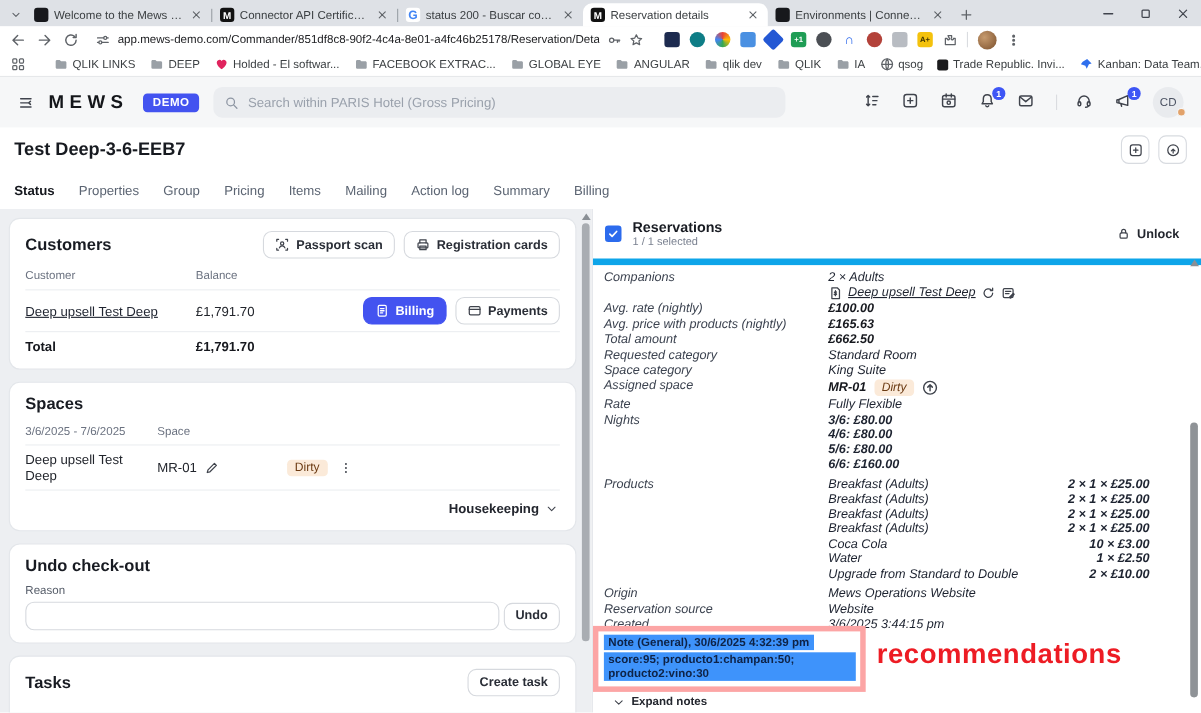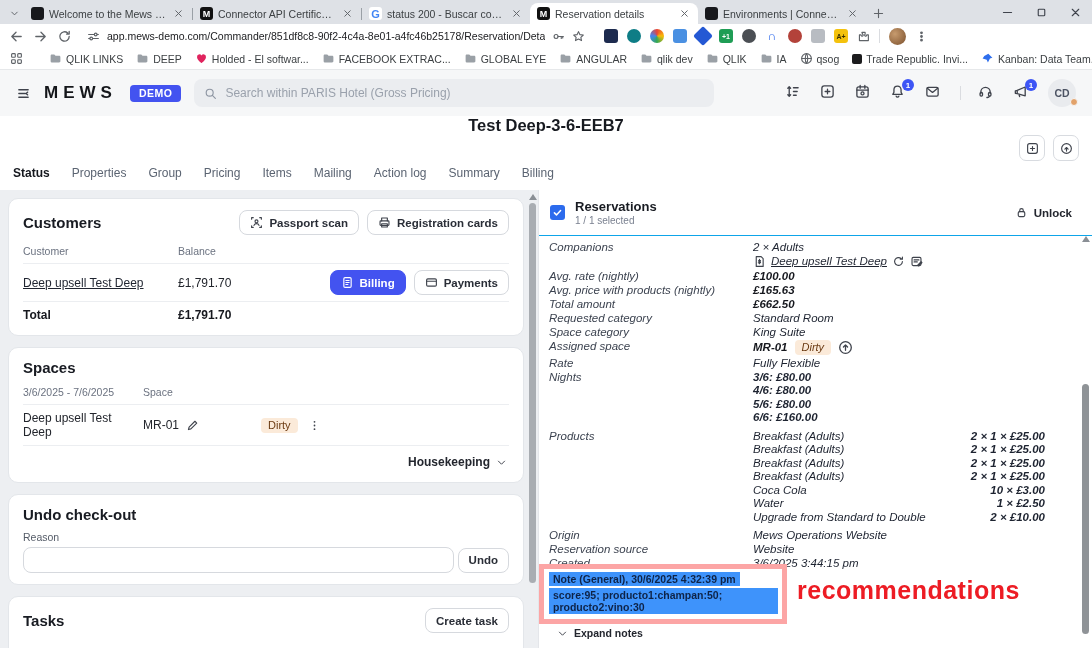--- a/index.html
+++ b/index.html
@@ -37,25 +37,25 @@
   
   .app-header { height:46px; background:#f6f7f8; display:flex; align-items:center; gap:13px; padding:0 16px; }
   .logo { font-size:17px; font-weight:800; letter-spacing:5px; color:#14161a; }
   .demo { background:#4353f0; color:#fff; font-size:10.5px; font-weight:700; letter-spacing:.5px; padding:2.5px 9px; border-radius:4px; }
   .search { width:520px; height:28px; background:#ebedf0; border-radius:8px; display:flex; align-items:center; gap:8px; padding:0 10px; }
   .search input { border:0; outline:0; background:transparent; font-size:12px; width:100%; color:#333; font-family:"Liberation Sans",sans-serif; }
   .search input::placeholder { color:#9aa1ac; }
   .hicons { margin-left:auto; display:flex; align-items:center; gap:17px; }
   .hic { position:relative; width:18px; height:18px; }
   .badge { position:absolute; top:-5px; right:-6px; background:#3d55f5; color:#fff; font-size:8px; font-weight:700; min-width:12px; height:12px; border-radius:7px; display:flex; align-items:center; justify-content:center; padding:0 3px; }
-  .cd-avatar { width:28px; height:28px; border-radius:50%; background:#e9ebee; color:#4b5262; font-size:10.5px; font-weight:700; display:flex; align-items:center; justify-content:center; position:relative; }
+  .cd-avatar { width:28px; height:28px; border-radius:50%; background:#e9ebee; color:#4b5262; font-size:10.5px; font-weight:400; display:flex; align-items:center; justify-content:center; position:relative; }
   .cd-dot { position:absolute; right:-2px; bottom:1px; width:8px; height:8px; border-radius:50%; background:#e2a26a; border:1.5px solid #f6f7f8; }
 
   
-  .title-row { height:40px; background:#fff; display:flex; align-items:center; padding:0 13px;flex-direction:column; }
+  .title-row { height:40px; background:#fff; display:flex; align-items:center; padding:0 13px; }
   .page-title { font-size:16.5px; font-weight:700; color:#171a20; }
   .title-actions { margin-left:auto; display:flex; gap:8px; }
   .sqbtn { width:26px; height:26px; border:1px solid #d8dbe0; border-radius:7px; background:#fff; display:flex; align-items:center; justify-content:center; }
   .page-tabs { height:34px; background:#fff; display:flex; align-items:center; gap:22px; padding:0 13px; font-size:12px; color:#5b6472; }
   .ptab.active { color:#14171d; font-weight:700; }
 
   
   .main { display:flex; height:458px; }
   .leftcol { width:538px; background:#edeff2; padding:8px 14px 0 8px; position:relative; overflow:hidden; }
   .rightcol { flex:1; background:#fff; border-left:1px solid #e4e6ea; position:relative; overflow:hidden; }
@@ -78,21 +78,21 @@
   .dirty { background:#fbead9; color:#6b3a12; font-size:11px; font-weight:500; border-radius:4px; padding:1.5px 7px; display:inline-block; }
   .hk-toggle { display:flex; justify-content:flex-end; align-items:center; gap:6px; padding:9px 2px 2px; font-size:12px; font-weight:600; color:#23262e; }
 
   .lbl { font-size:10.5px; color:#555c68; margin:8px 0 4px; }
   .inprow { display:flex; gap:4px; align-items:center; }
   .inp { flex:1; height:26px; border:1px solid #d6d9de; border-radius:8px; background:#fff; outline:none; padding:0 8px; font-size:12px; font-family:"Liberation Sans",sans-serif; }
 
   .t-name { flex:1; } .t-dl { width:92px; } .t-st { width:68px; } .t-ac { width:58px; }
 
   
-  .res-head { display:flex; align-items:center; gap:10px; padding:10px 20px 9px 11px; border-bottom:1px solid #0ea5e9; }
+  .res-head { display:flex; align-items:center; gap:10px; padding:10px 20px 9px 11px; border-bottom:6px solid #0ea5e9; }
   .cbx { width:15px; height:15px; border-radius:3px; background:#2c6bed; display:flex; align-items:center; justify-content:center; flex:none; }
   .res-title { font-size:13px; font-weight:700; color:#181b22; line-height:1.15; }
   .res-sub { font-size:10px; color:#7a8190; }
   .unlock { margin-left:auto; display:flex; align-items:center; gap:6px; font-size:11.5px; font-weight:600; color:#23262e; }
 
   .details { padding-top:3px; font-size:11.5px; color:#1d2330; }
   .drow { display:flex; padding-left:10px; margin:2px 0;font-style:italic; }
   .dlabel { width:204px; color:#3c4350; flex:none; }
   .dvalue { width:292px; }
   .pline { display:flex; justify-content:space-between; margin-bottom:1.5px; }

